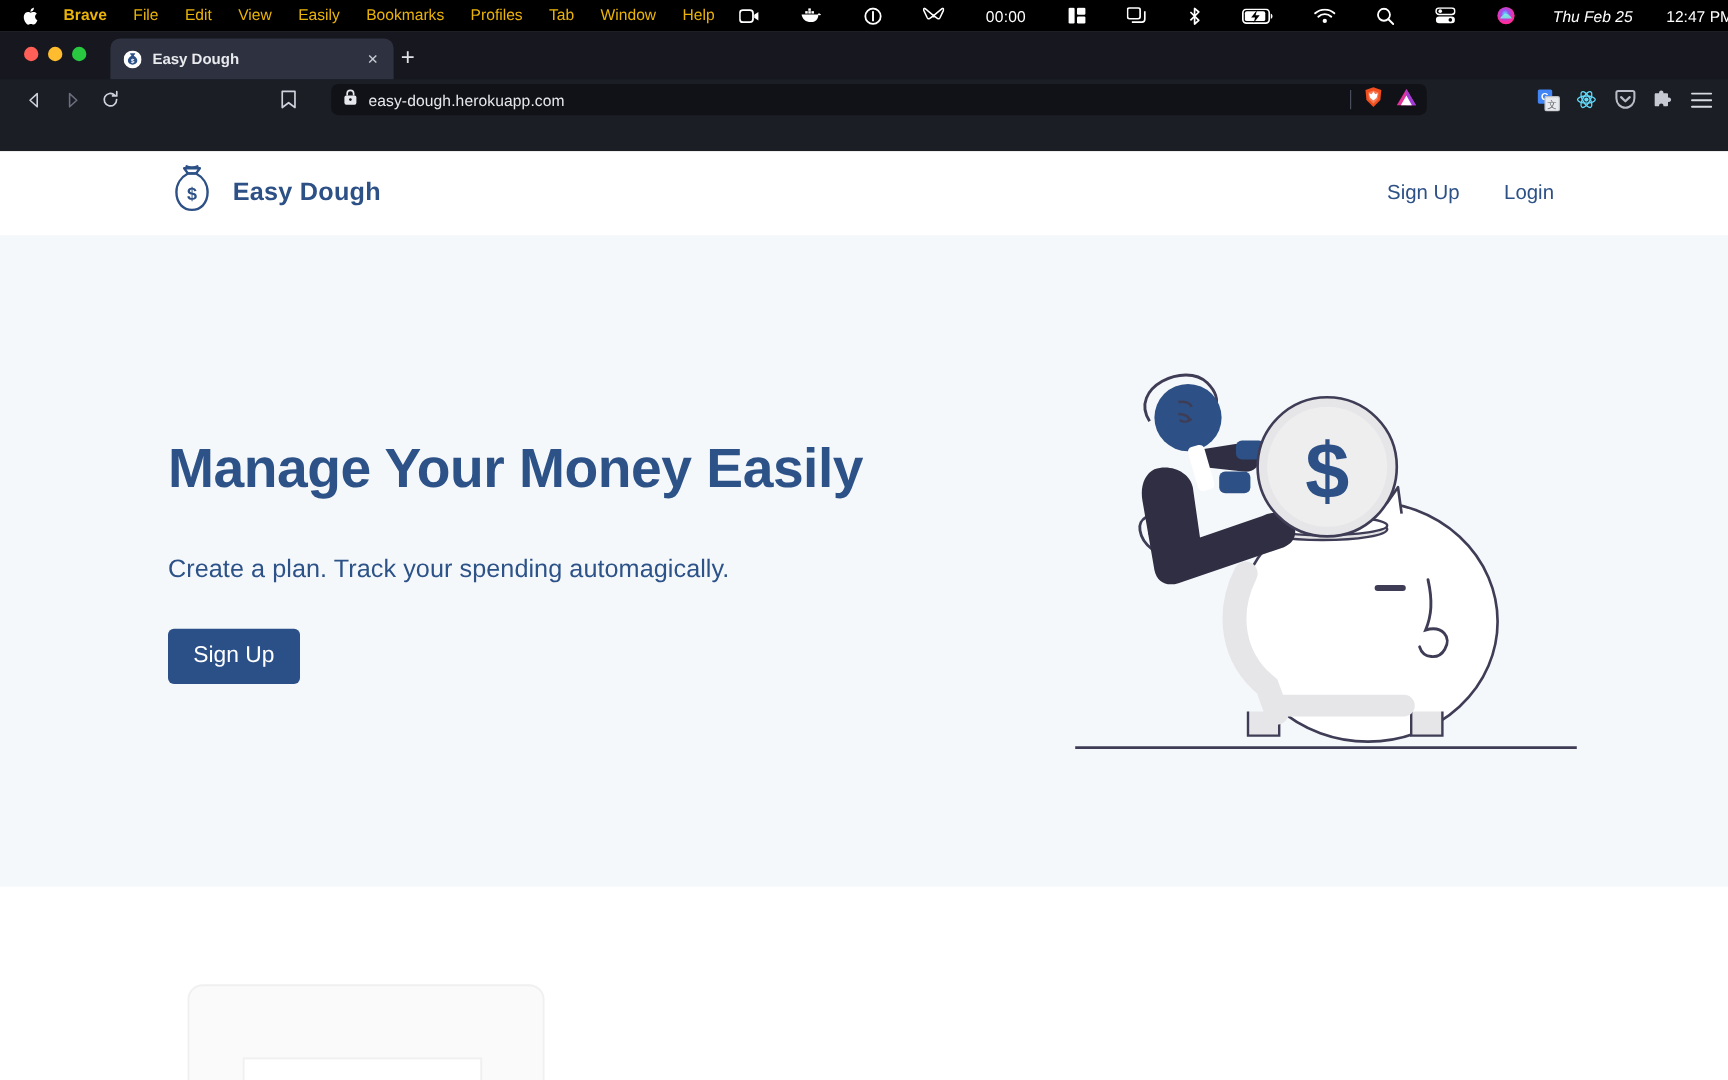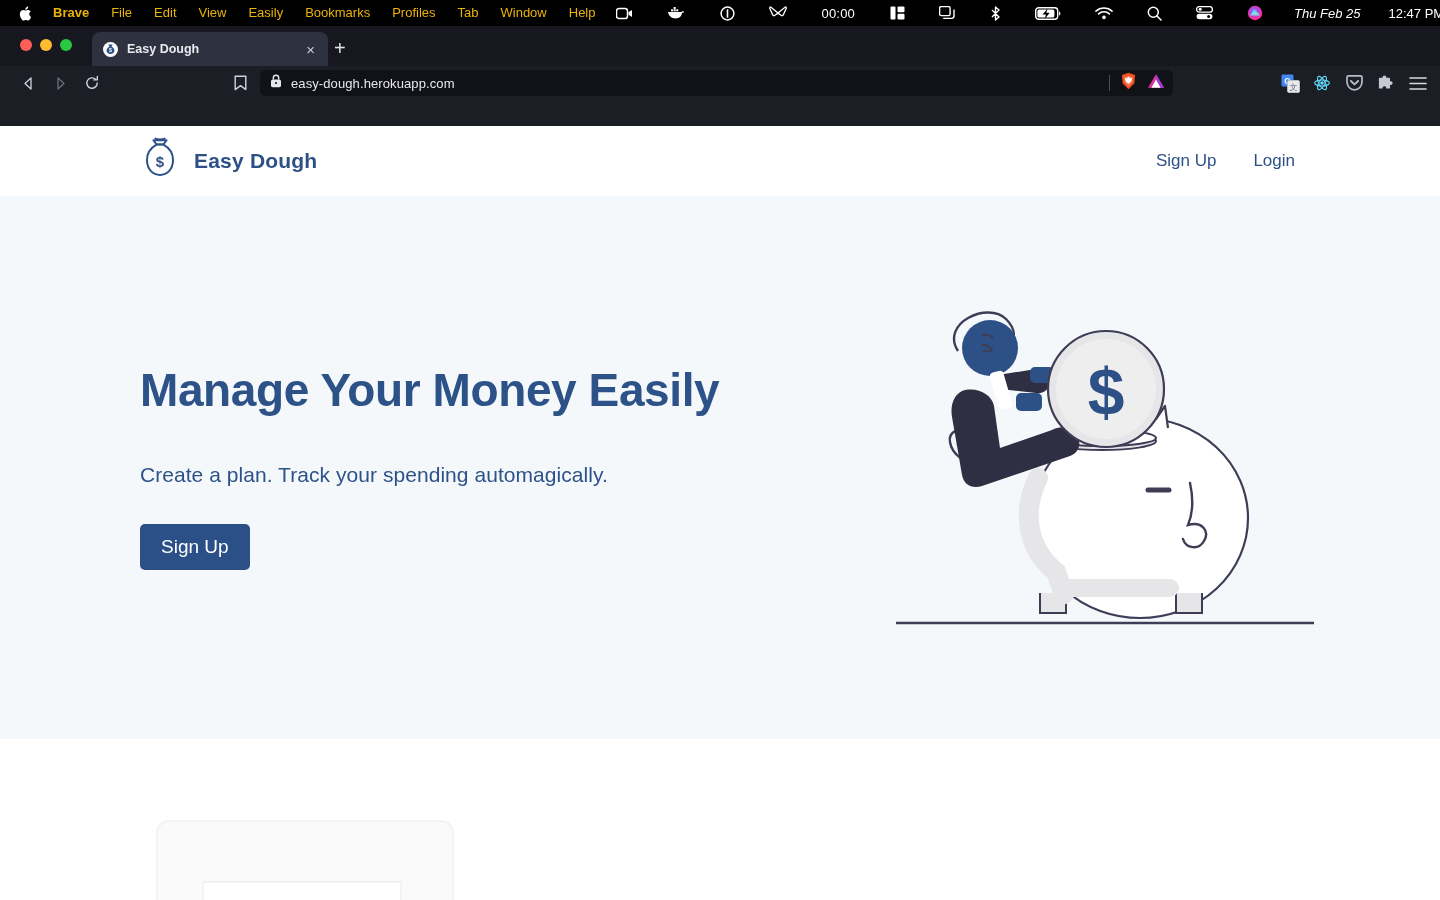--- a/index.html
+++ b/index.html
@@ -47,21 +47,21 @@
   .tab-close{ color:#c9cbd3; font-size:15px; line-height:1; padding:2px 3px; }
   .newtab{ position:absolute; left:334px; top:12px; color:#dfe1e7; font-size:20px; line-height:1; }
 
   .navbar{
     height:34px; background:#1c1e26; display:flex; align-items:center;
     padding:0 12px; gap:0;
   }
   .navbtn{ width:32px; height:28px; display:flex; align-items:center; justify-content:center; }
   .bookmark-ico{ margin-left:118px; width:28px; display:flex; align-items:center; justify-content:center; }
   .urlbar{
-    margin-left:6px; flex:1; max-width:913px; height:26px; background:#111218;
+    margin-left:22px; flex:1; max-width:913px; height:26px; background:#111218;
     border-radius:6px; display:flex; align-items:center; padding:0 10px; gap:9px;
     position:relative;
   }
   .urltext{ color:#e7e8ee; font-size:13px; letter-spacing:.1px; }
   .url-right{ position:absolute; right:8px; display:flex; align-items:center; gap:10px; }
   .url-sep{ width:1px; height:16px; background:#4a4d5c; }
   .ext-area{ margin-left:auto; display:flex; align-items:center; gap:12px; padding-left:14px; }
   .ext{ width:20px; height:20px; display:flex; align-items:center; justify-content:center; }
 
   

